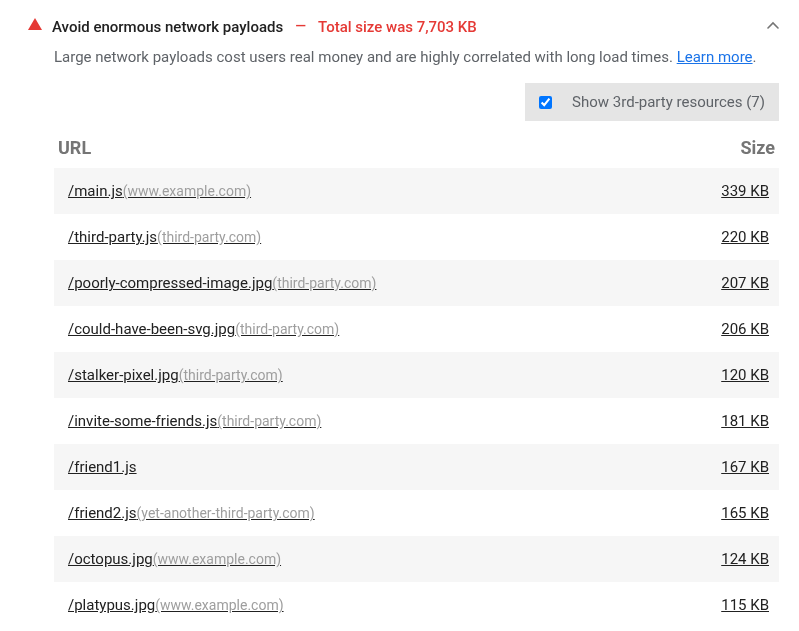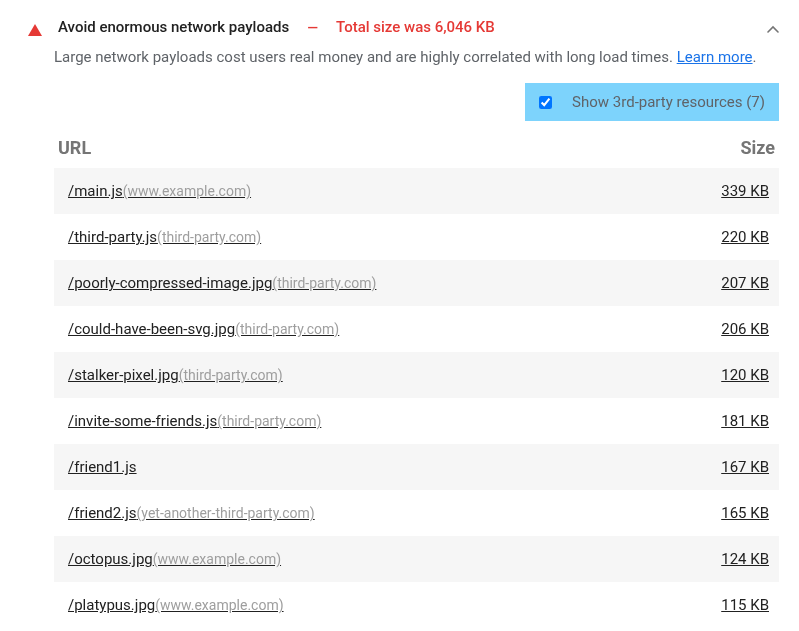--- a/index.html
+++ b/index.html
@@ -6,22 +6,22 @@
     body {
       font-family: Roboto, "Segoe UI", Arial, sans-serif;
       font-size: 14px;
       color: #212121;
       background: #fff;
       width: 799px;
       padding: 14px 20px 20px 28px;
     }
     .header-row {
       display: flex;
-      align-items: flex-end;
-      gap: 16px;
+      align-items: flex-start;
+      gap: 10px;
       padding: 4px 0 10px 0;
     }
     .tri-icon {
       width: 0; height: 0;
       border-left: 7px solid transparent;
       border-right: 7px solid transparent;
       border-bottom: 12px solid #e53935;
     }
     .audit-title {
       font-weight: 500;
@@ -57,21 +57,21 @@
       color: #1a73e8;
       text-decoration: underline;
       cursor: pointer;
     }
     .filter-row {
       display: flex;
       justify-content: flex-end;
       margin-bottom: 6px;
     }
     .filter-box {
-      background: #7dd3fc;
+      background: #e5e5e5;
       padding: 10px 14px;
       display: inline-flex;
       align-items: center;
       gap: 20px;
       color: #5f6368;
       font-size: 15px;
       cursor: pointer;
     }
     .filter-box input[type="checkbox"] {
       width: 13px; height: 13px;
@@ -98,21 +98,21 @@
     .row .url-cell { flex: 1; display: flex; align-items: baseline; min-width: 0; overflow: hidden; }
     .row .size-cell { width: 90px; text-align: right; color: #212121; white-space: nowrap; }
   </style>
 </head>
 <body>
 
 <div class="header-row">
   <span class="tri-icon"></span>
   <span class="audit-title">Avoid enormous network payloads</span>
   <span class="dash">—</span>
-  <span class="summary">Total size was 6,046 KB</span>
+  <span class="summary">Total size was 7,703 KB</span>
   <span class="spacer"></span>
   <span class="chev">
     <svg width="12" height="8" viewBox="0 0 12 8">
         <path d="M1 7 L6 2 L11 7" stroke="#757575" stroke-width="1.6" fill="none" stroke-linecap="round"></path>
       </svg>
   </span>
 </div>
 
 <div class="content">
 

